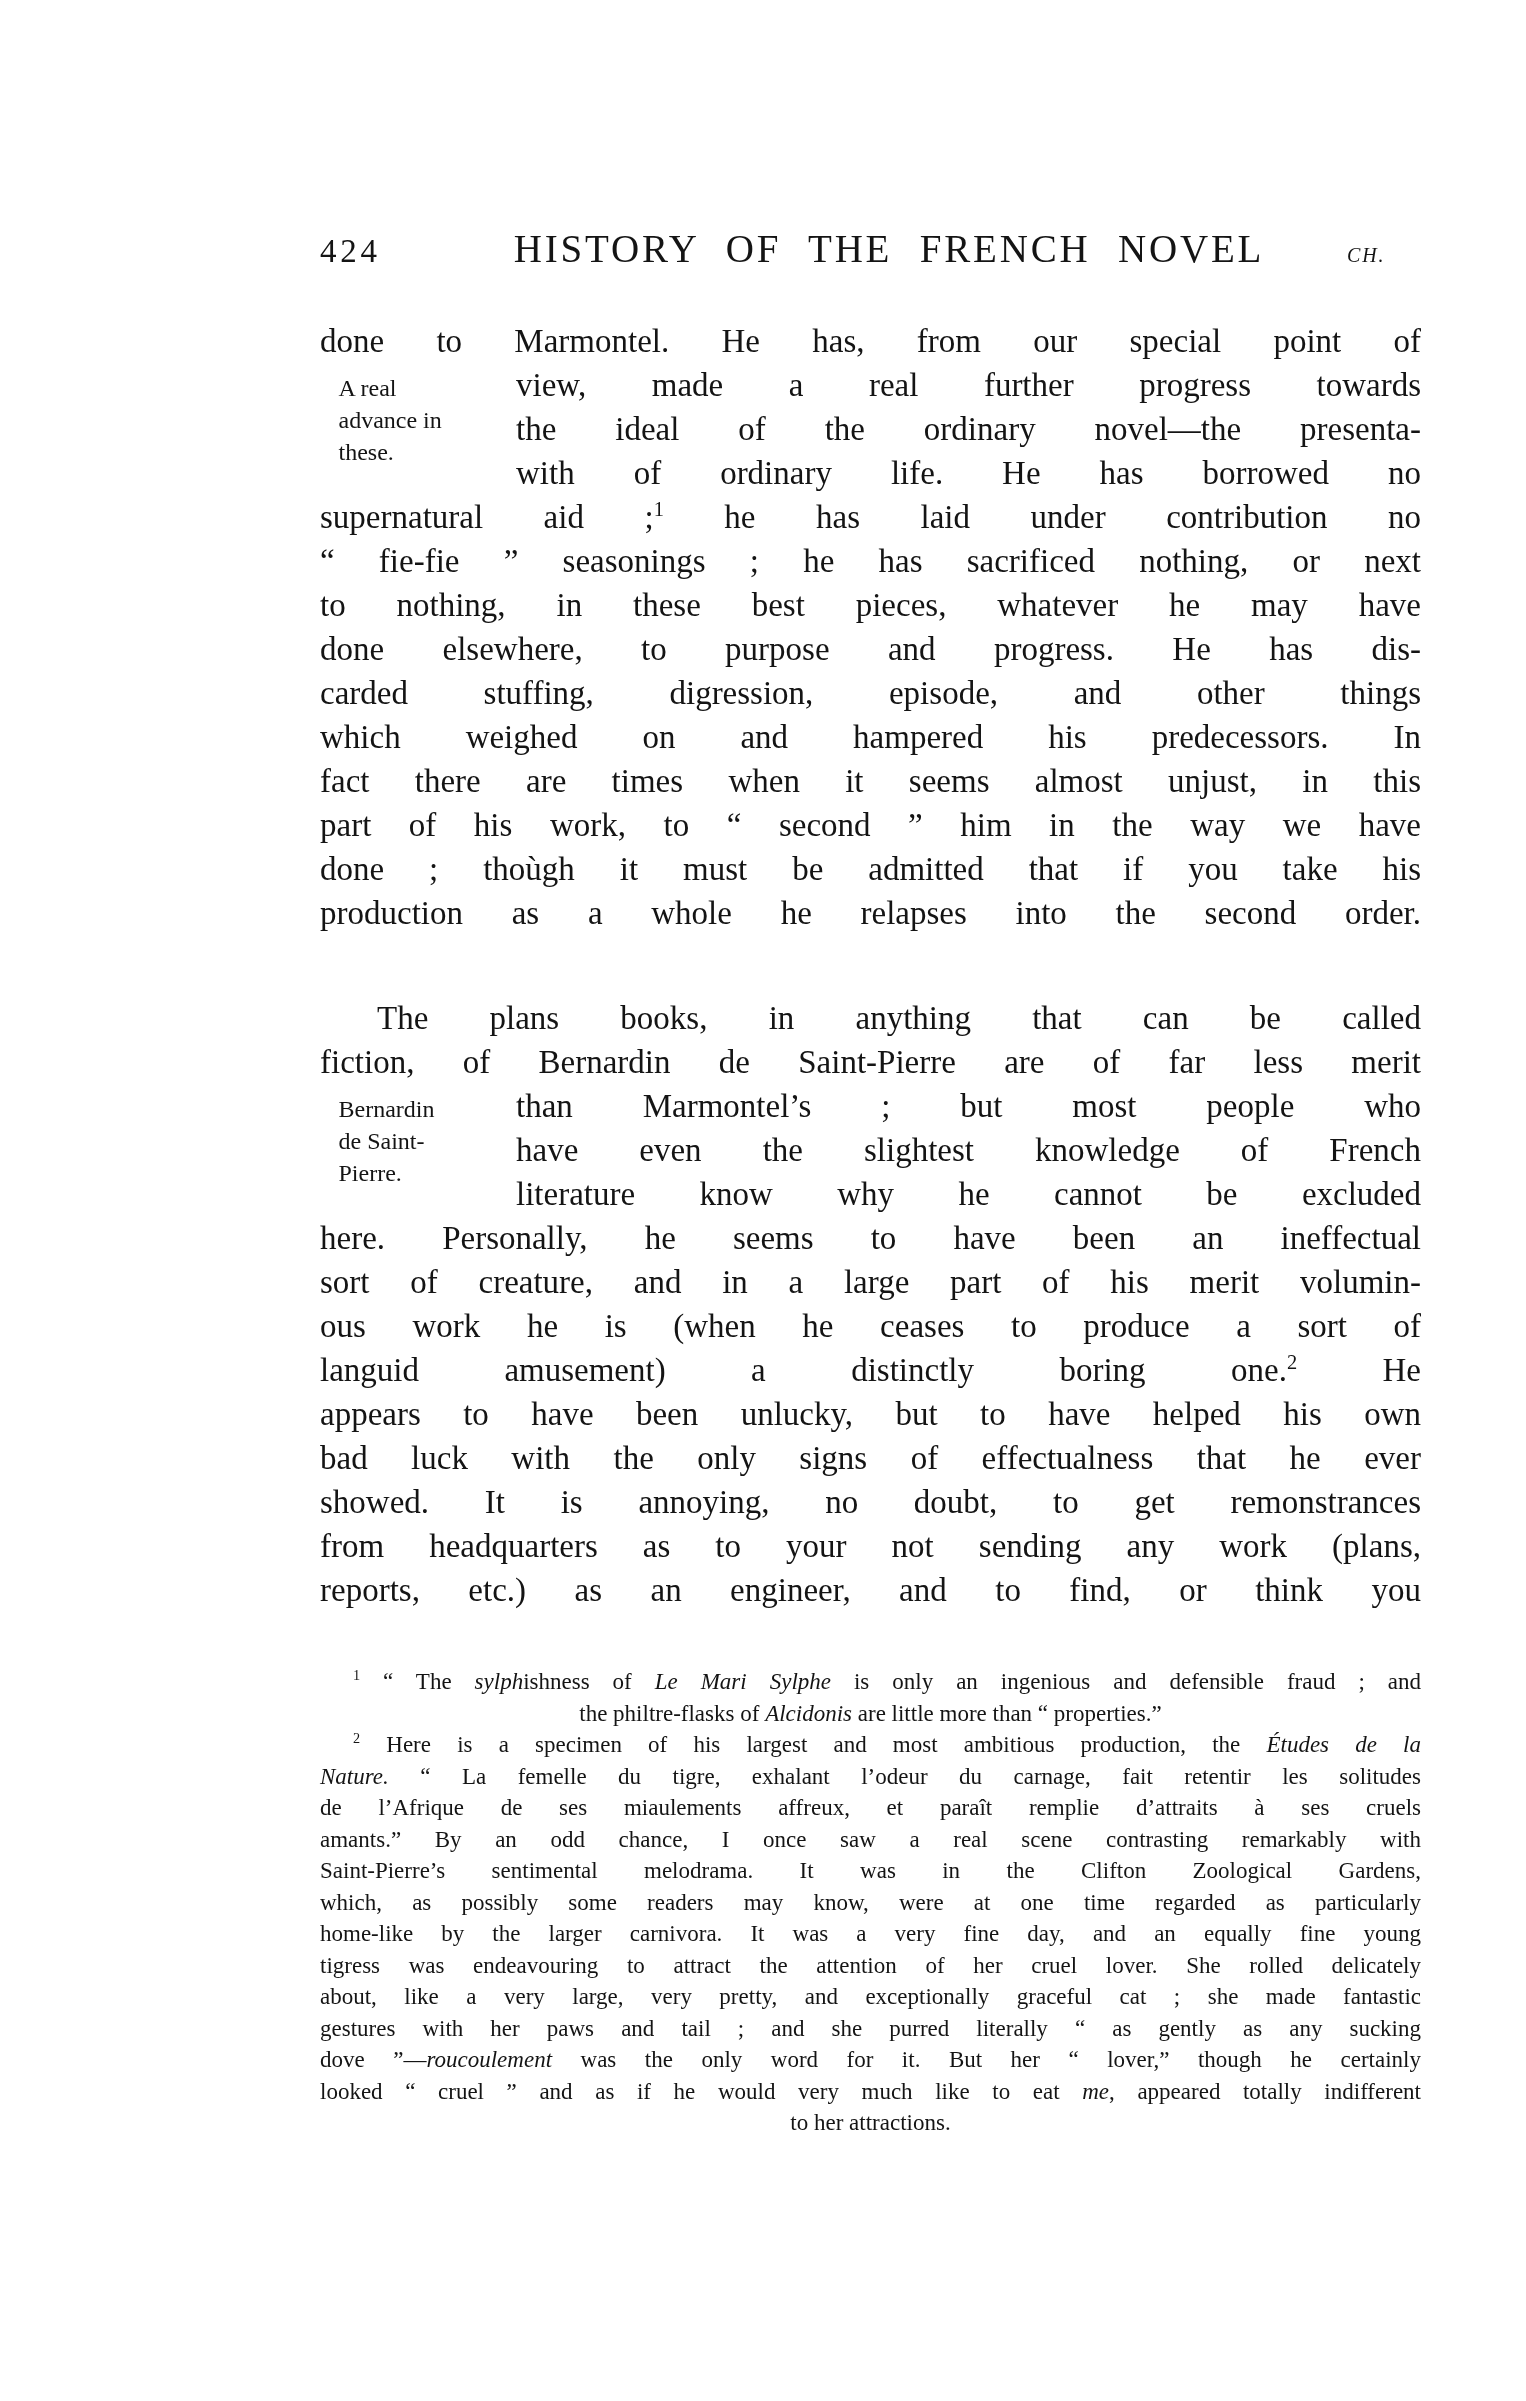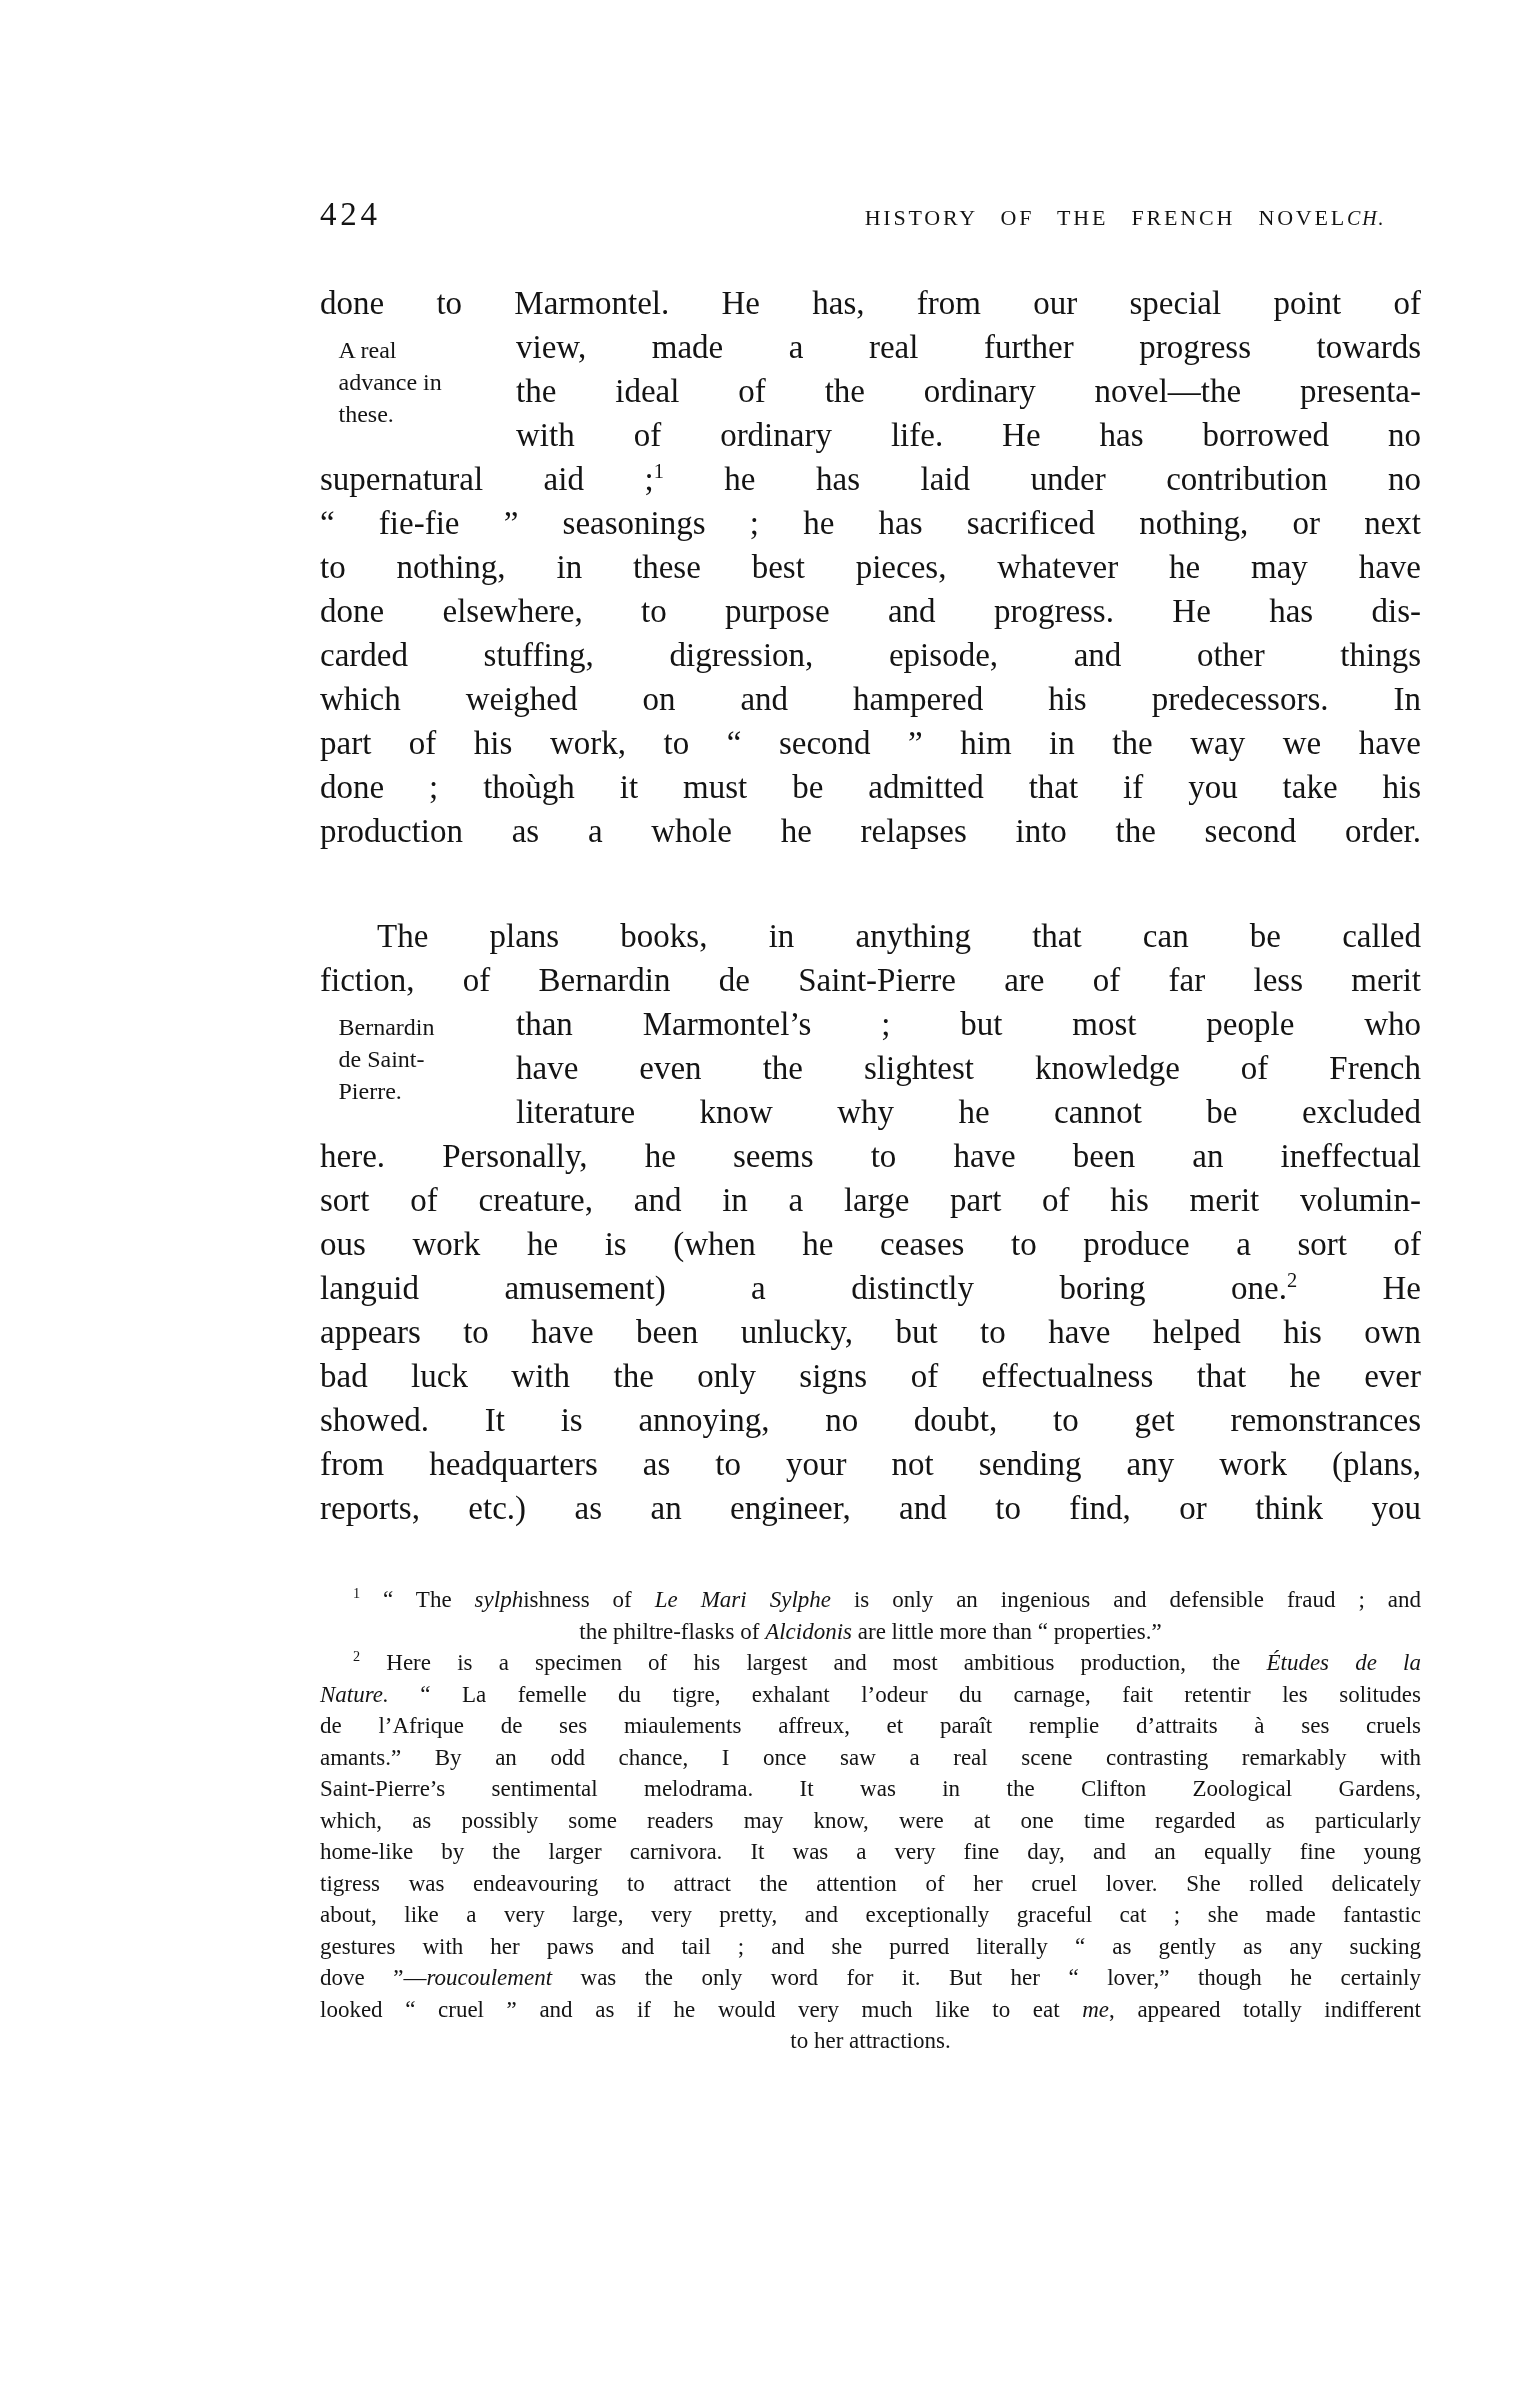--- a/index.html
+++ b/index.html
@@ -28,25 +28,26 @@
     align-items: baseline;
     margin-bottom: 48px;
   }
   .page-number {
     font-size: 33px;
     letter-spacing: 3.7px;
     width: 111px;
   }
   .running-title {
     flex: 1;
-    text-align: right;
-    font-size: 22px;
+    text-align: center;
+    font-size: 39px;
     letter-spacing: 2.8px;
     word-spacing: 15px;
     white-space: nowrap;
+    margin-top: 30px;
   }
   .chapter-label {
     font-size: 20px;
     letter-spacing: 1.9px;
     text-align: left;
     width: 74px;
     font-style: italic;
   }
   
   .para {
@@ -111,20 +112,21 @@
               <div class="line just">the ideal of the ordinary novel—the presenta-</div>
               <div class="line just">with of ordinary life.  He has borrowed no</div>
             </div>
           </div>
           <div class="line just">supernatural aid ;<sup>1</sup> he has laid under contribution no</div>
           <div class="line just">“ fie-fie ” seasonings ;  he has sacrificed nothing, or next</div>
           <div class="line just">to nothing, in these best pieces, whatever he may have</div>
           <div class="line just">done elsewhere, to purpose and progress.  He has dis-</div>
           <div class="line just">carded stuffing, digression, episode, and other things</div>
           <div class="line just">which weighed on and hampered his predecessors.  In</div>
+          <div class="line just">fact there are times when it seems almost unjust, in this</div>
           <div class="line just">part of his work, to “ second ” him in the way we have</div>
           <div class="line just">done ; thoùgh it must be admitted that if you take his</div>
           <div class="line just">production as a whole he relapses into the second order.</div>
         </div>
         <div class="para">
           <div class="line just ind">The plans books, in anything that can be called</div>
           <div class="line just">fiction, of Bernardin de Saint-Pierre are of far less merit</div>
           <div class="cutin-row">
             <div class="margin-note">
               <div>Bernardin</div>

